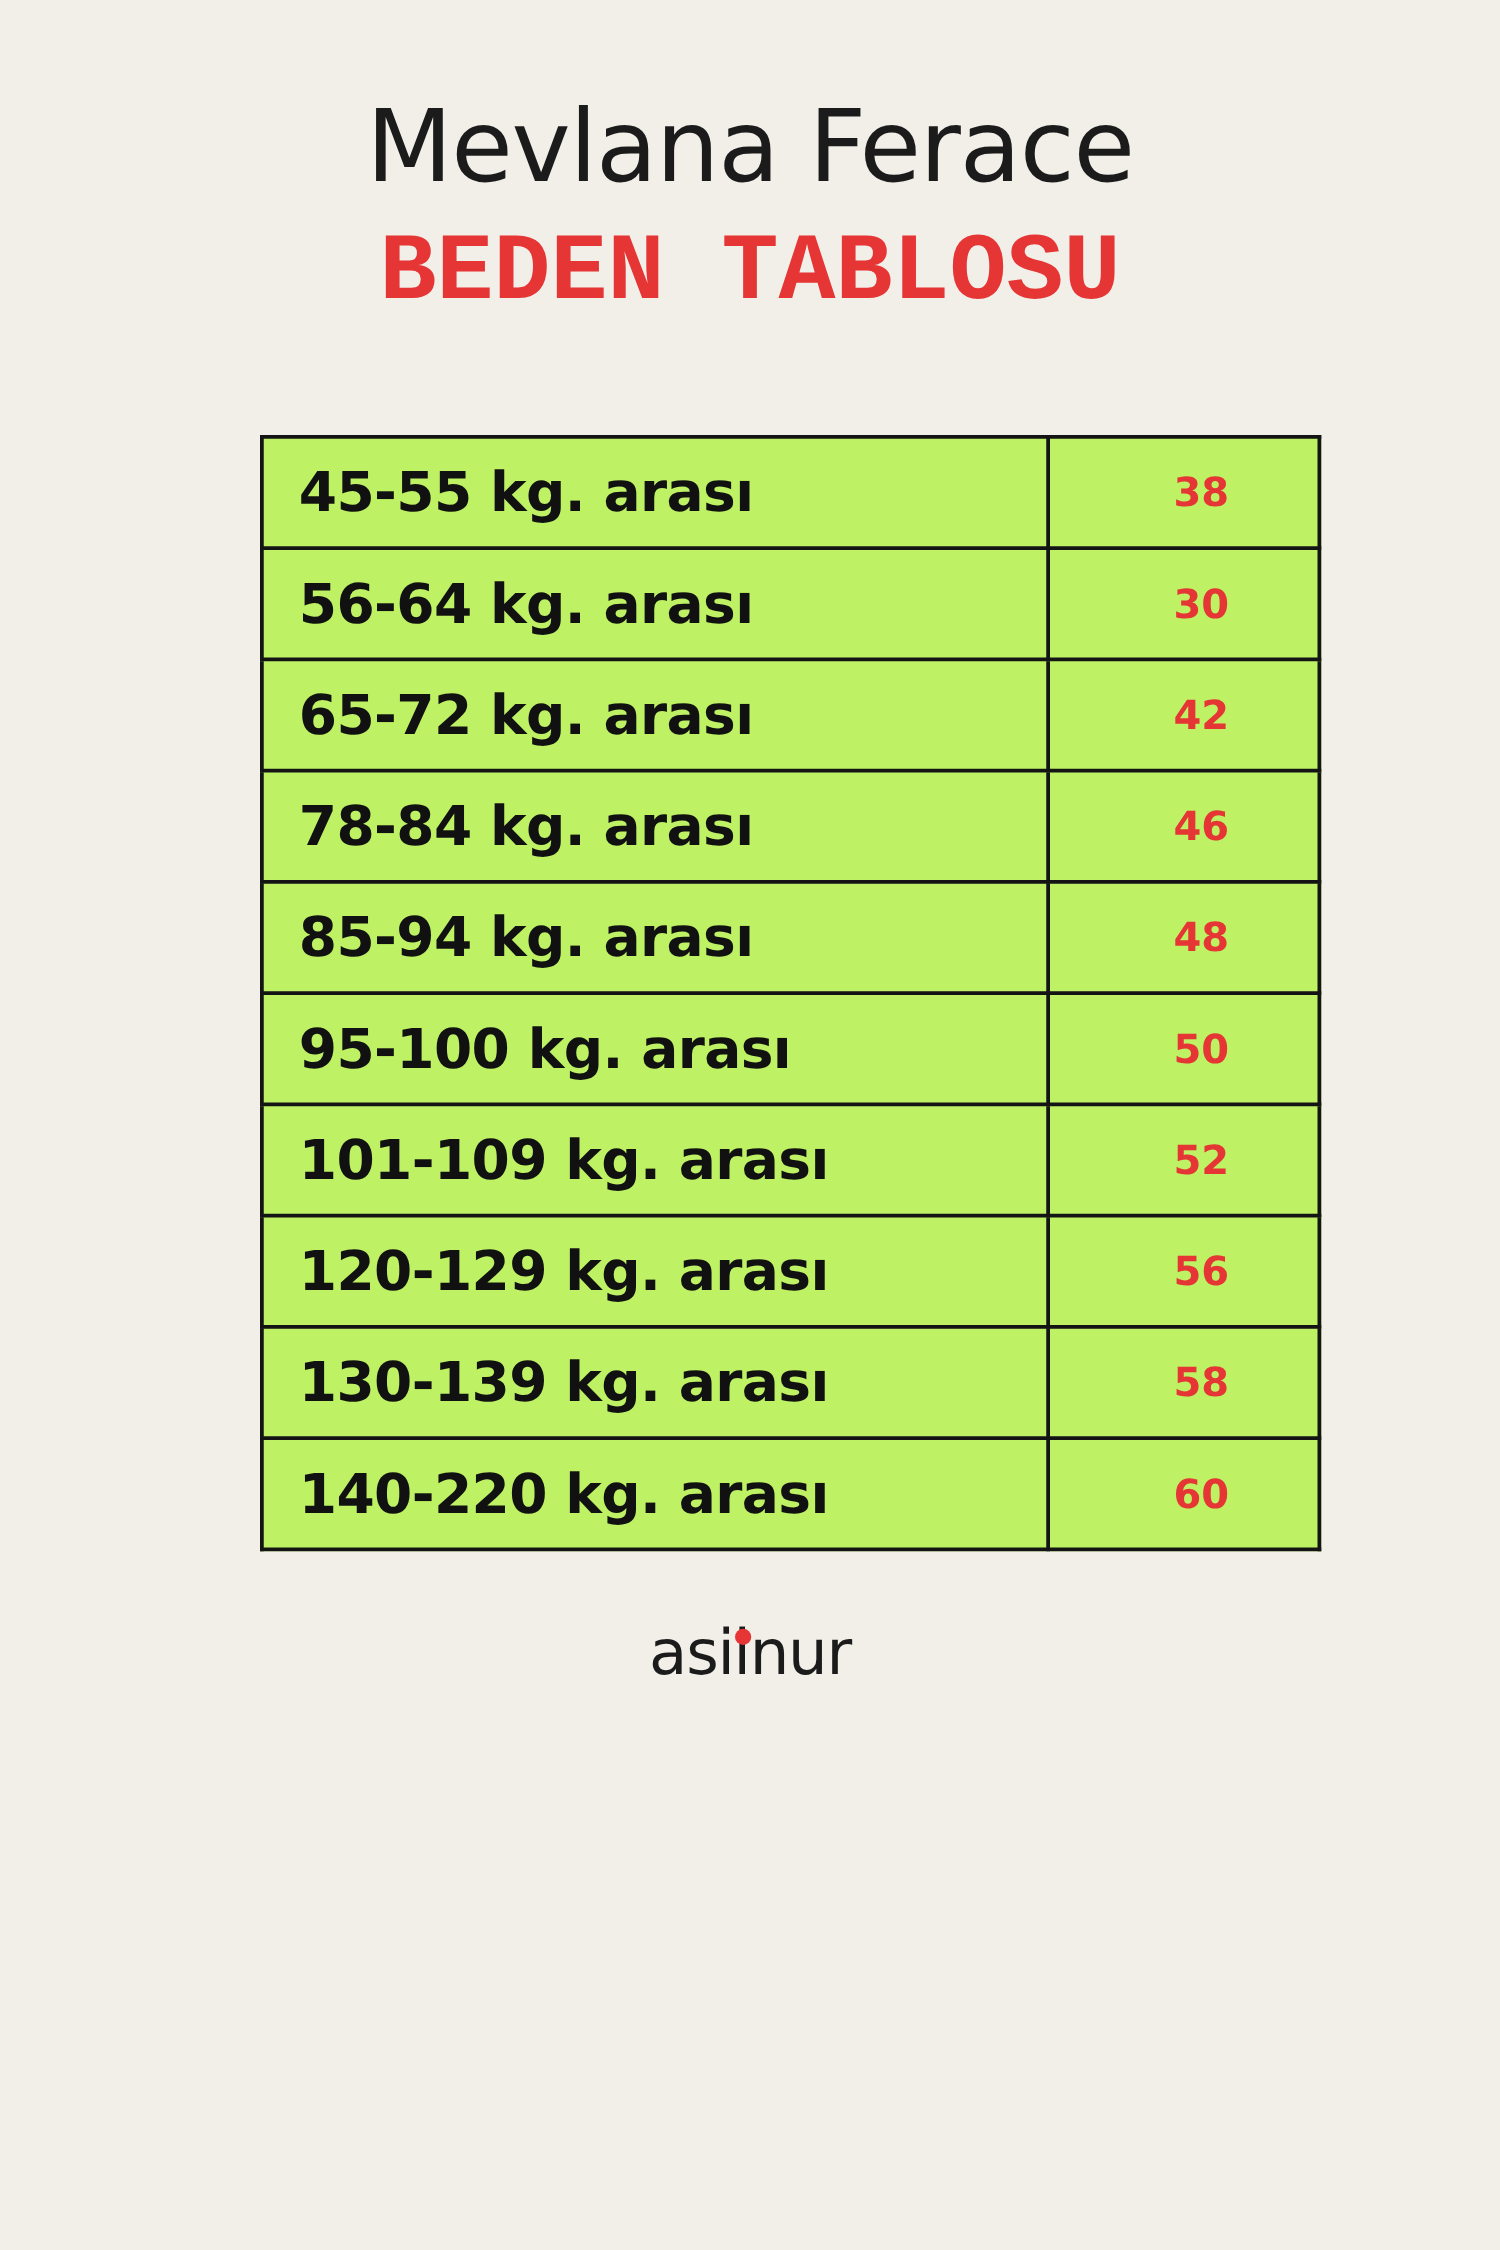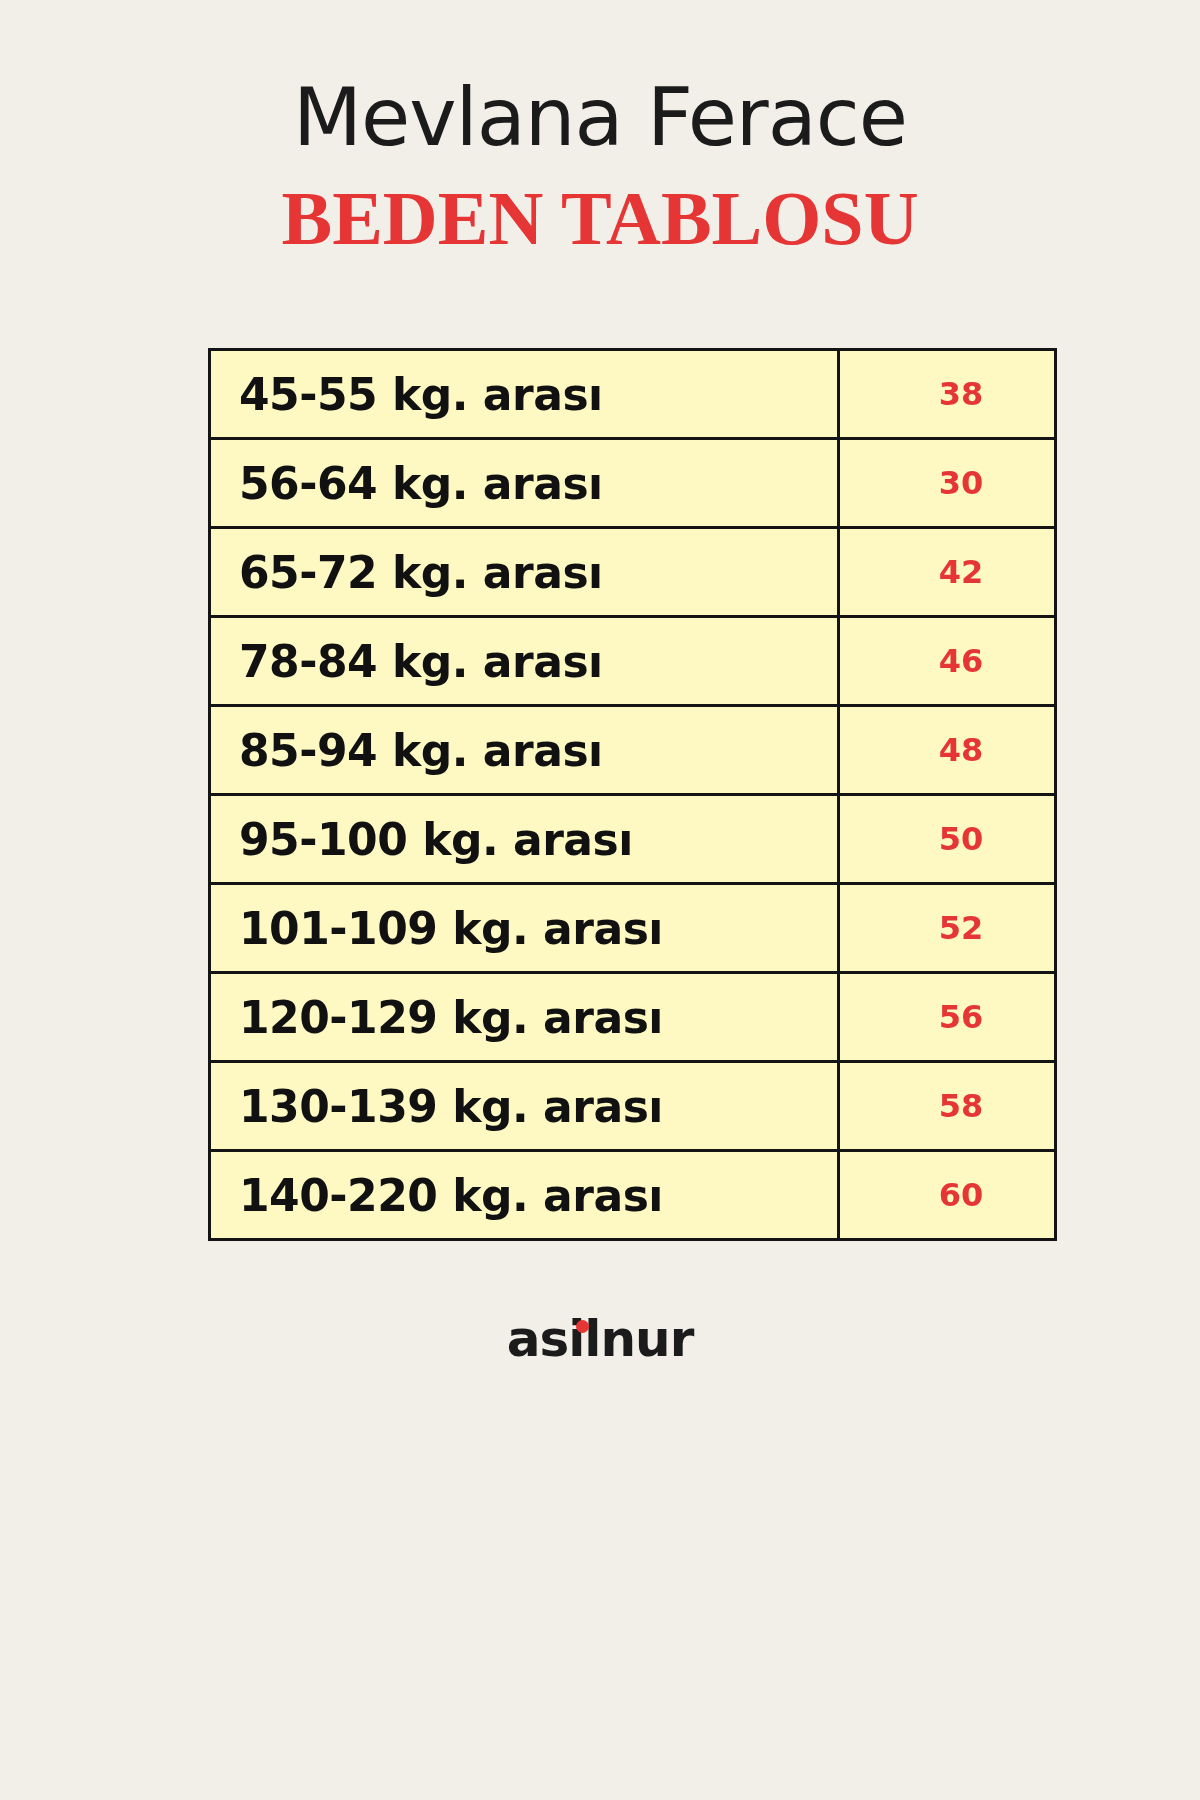--- a/index.html
+++ b/index.html
@@ -29,36 +29,36 @@
   }
   .title-main {
     font-family: "DejaVu Sans", sans-serif;
     font-size: 80px;
     font-weight: 400;
     letter-spacing: -1px;
     color: #1b1b1b;
     line-height: 1.0;
   }
   .title-sub {
-    font-family: Liberation Serif, serif;
+    font-family: Liberation Mono, monospace;
     font-size: 76px;
     font-weight: 700;
     letter-spacing: 0px;
     color: #e53535;
     line-height: 1.0;
     margin-top: 22px;
   }
   .table-wrap {
     margin-top: 92px;
     width: 784px;
   }
   table.size-table {
     border-collapse: collapse;
     width: 100%;
-    background: #fef9c3;
+    background: #bef264;
     table-layout: fixed;
   }
   table.size-table td {
     border: 3px solid #141414;
     height: 86px;
     padding: 0 0 0 28px;
     vertical-align: middle;
   }
   td.col-weight {
     width: 598px;
@@ -70,23 +70,23 @@
   }
   td.col-size {
     width: 186px;
     text-align: center;
     padding: 0;
     font-size: 32px;
     font-weight: 700;
     color: #e53535;
   }
   .brand {
-    margin-top: 69px;
+    margin-top: 52px;
     font-size: 50px;
-    font-weight: 700;
+    font-weight: 400;
     color: #1b1b1b;
     letter-spacing: -1px;
     position: relative;
     display: inline-block;
   }
   .brand .dot {
     position: absolute;
     width: 13px;
     height: 13px;
     border-radius: 50%;

